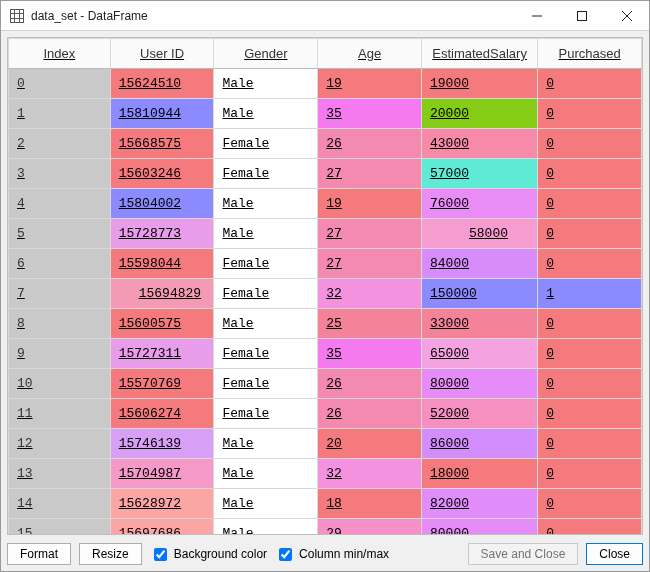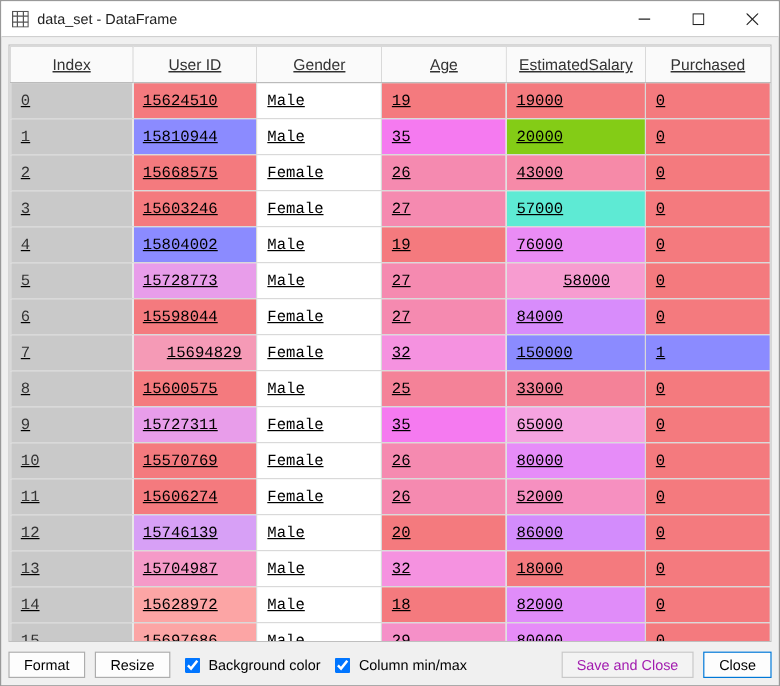--- a/index.html
+++ b/index.html
@@ -117,21 +117,21 @@
     gap: 8px;
   }
   .btn {
     height: 22px;
     padding: 0 12px;
     background: #fdfdfd;
     border: 1px solid #adadad;
     font-size: 12px;
     cursor: pointer;
   }
-  .btn:disabled { color: #a21caf; border-color: #c8c8c8; background:#f3f3f3; cursor: default; }
+  .btn:disabled { color: #737373; border-color: #c8c8c8; background:#f3f3f3; cursor: default; }
   .btn.primary { border: 1.5px solid #0078d7; }
   .chk {
     display: inline-flex;
     align-items: center;
     gap: 4px;
     font-size: 12px;
     cursor: pointer;
   }
   .chk input { width:13px; height:13px; }
   .footer .spacer { flex: 1; }

